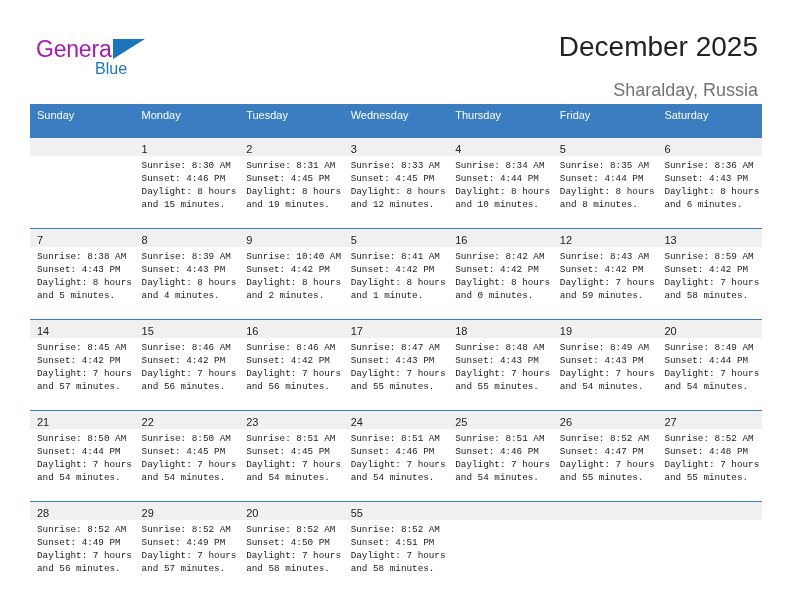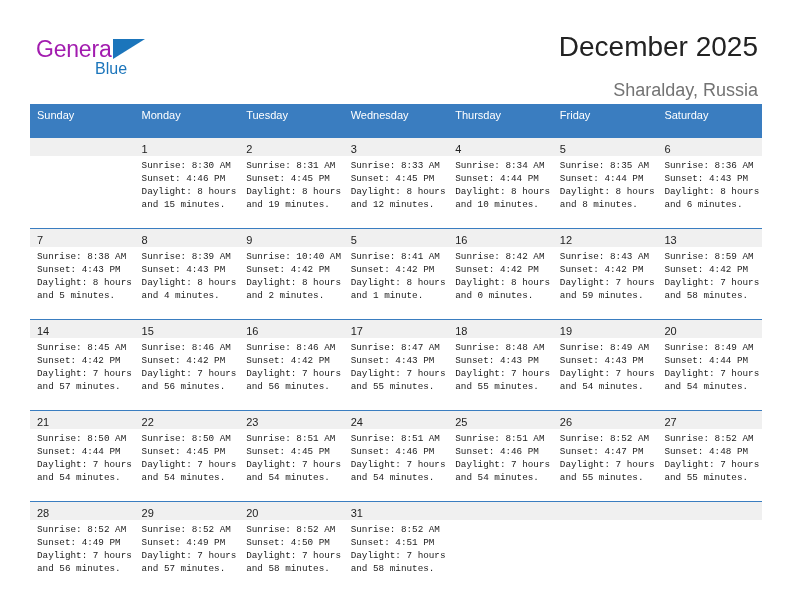--- a/index.html
+++ b/index.html
@@ -539,21 +539,21 @@
             <div class="cell-body">
               <div class="cell-line">Sunrise: 8:52 AM</div>
               <div class="cell-line">Sunset: 4:50 PM</div>
               <div class="cell-line">Daylight: 7 hours</div>
               <div class="cell-line">and 58 minutes.</div>
             </div>
           </div>
         </td>
         <td class="cell">
           <div class="cell-inner">
-            <div class="daynum-band"><span class="daynum">31</span></div>
+            <div class="daynum-band"><span class="daynum">55</span></div>
             <div class="cell-body">
               <div class="cell-line">Sunrise: 8:52 AM</div>
               <div class="cell-line">Sunset: 4:51 PM</div>
               <div class="cell-line">Daylight: 7 hours</div>
               <div class="cell-line">and 58 minutes.</div>
             </div>
           </div>
         </td>
         <td class="cell empty">
           <div class="cell-inner">

